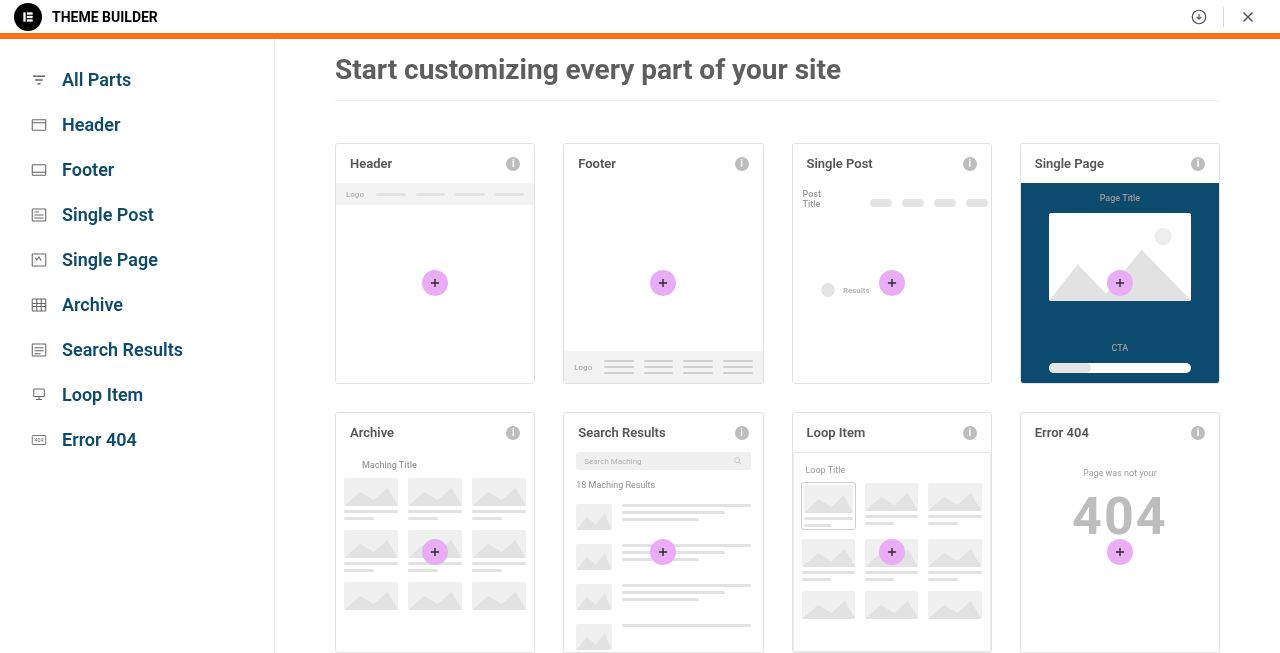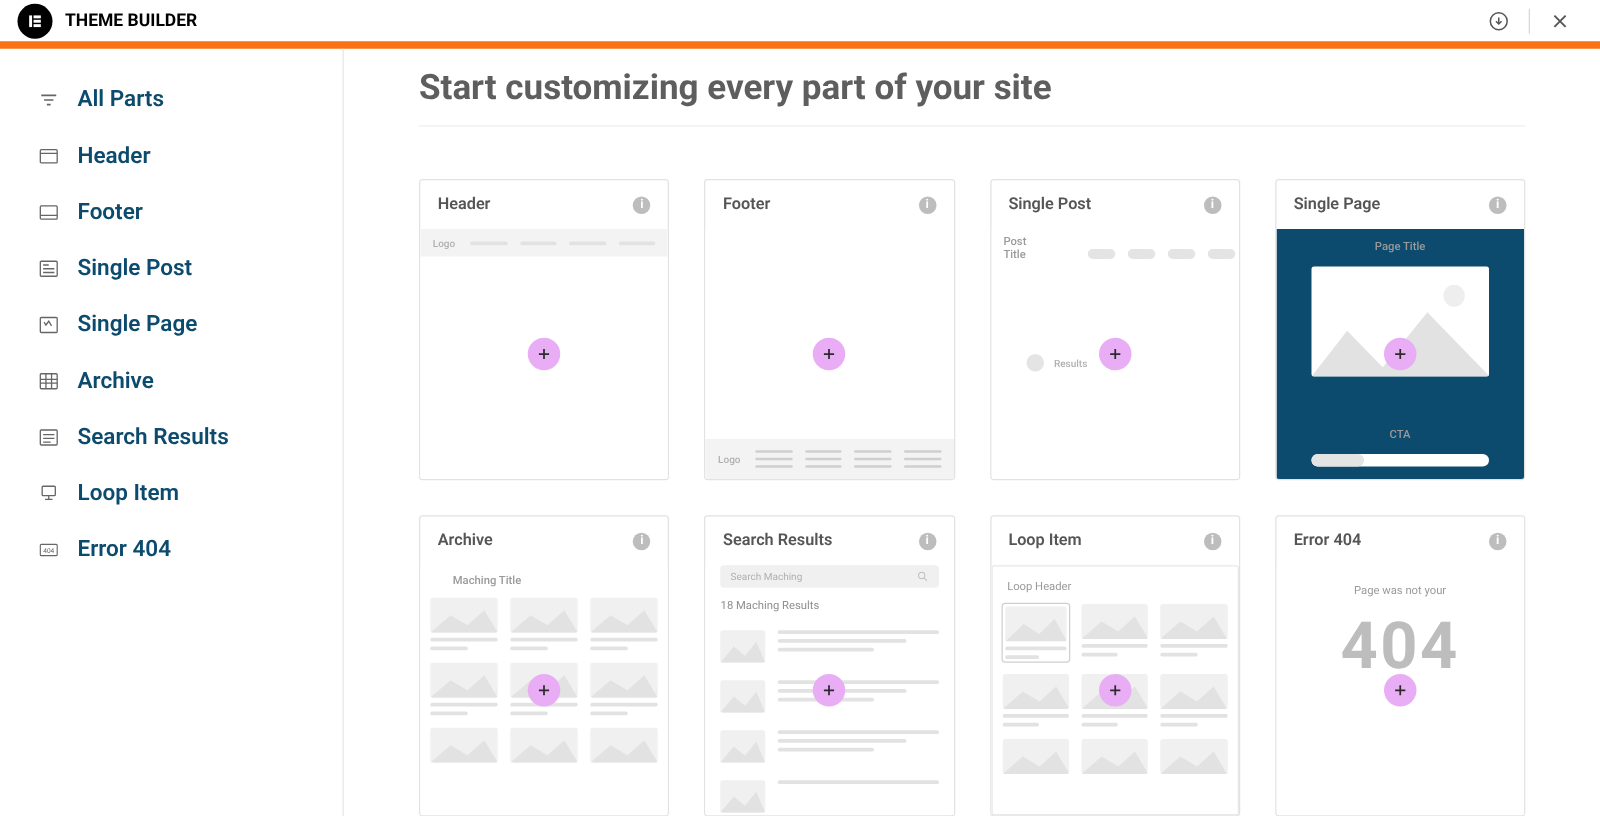--- a/index.html
+++ b/index.html
@@ -535,21 +535,21 @@
       </div>
 
       <div class="card">
         <div class="card-head">
           <div class="card-title">Loop Item</div>
           <div class="info-icon">i</div>
         </div>
         <div class="card-body">
           <div class="preview pv-loop">
             <div class="inner">
-              <div class="title">Loop Header</div>
+              <div class="title">Loop Title</div>
               <div class="grid3">
                 <div class="item active">
                     <div class="thumb">
                       <svg width="100%" height="100%" viewBox="0 0 40 28" preserveAspectRatio="none">
                         <path class="ph-mountain" d="M0 28 L12 14 L22 22 L32 10 L40 28 Z"></path>
                       </svg>
                     </div>
                     <div class="ln"></div>
                     <div class="ln short"></div>
                   </div>

